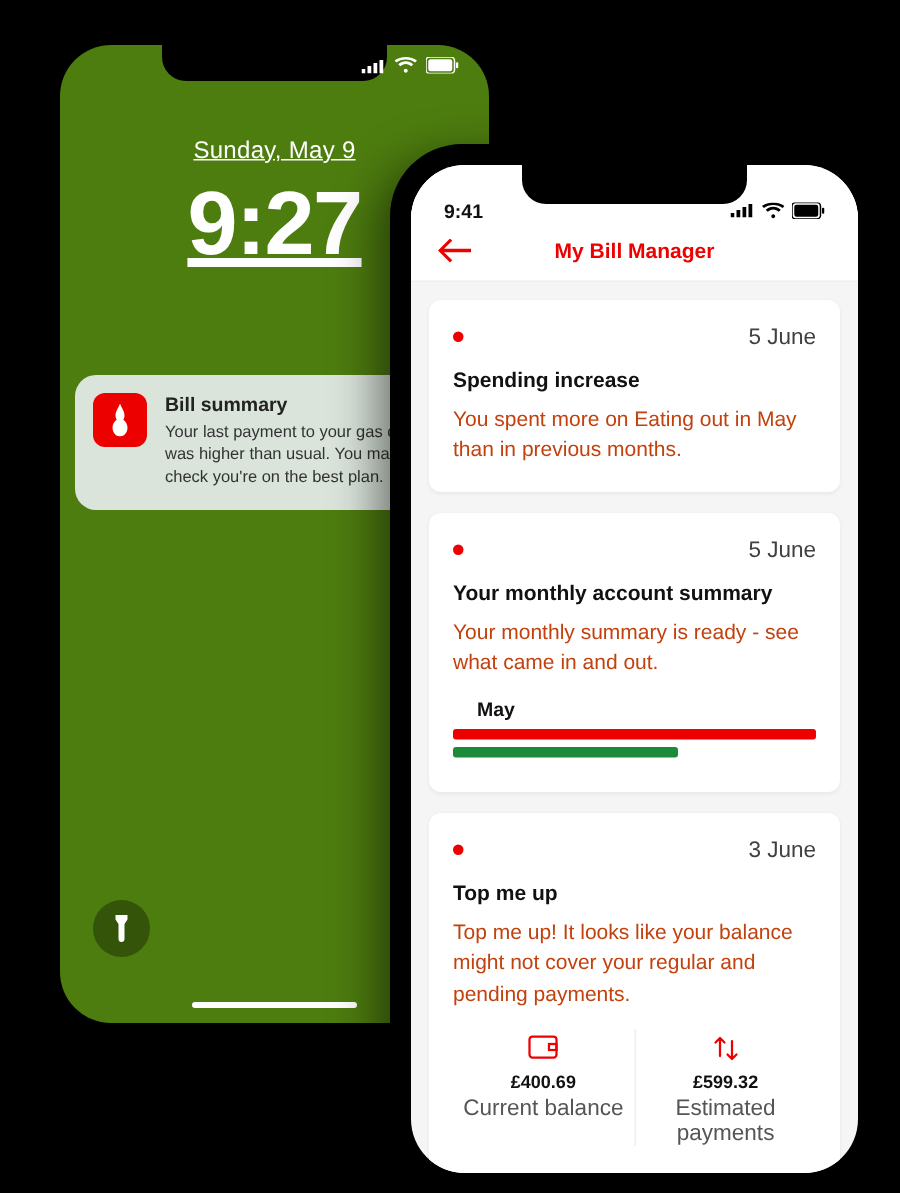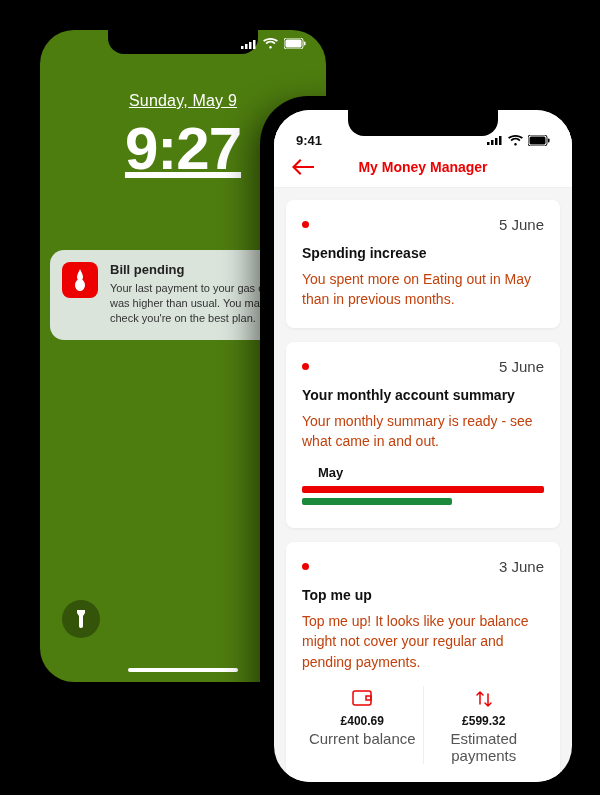--- a/index.html
+++ b/index.html
@@ -212,21 +212,21 @@
     <div class="lock-date">Sunday, May 9</div>
     <div class="lock-time">9:27</div>
 
     <div class="notif">
       <div class="notif-icon">
         <svg width="20" height="22" viewBox="0 0 20 22">
             <path d="M10 0c1 3 3 5 3 8 0 1-.3 2-.8 2.8C13.5 11.6 15 13.5 15 16c0 3.3-2.2 6-5 6s-5-2.7-5-6c0-2.5 1.5-4.4 2.8-5.2C7.3 10 7 9 7 8c0-3 2-5 3-8z" fill="#fff"></path>
           </svg>
       </div>
       <div style="flex:1;min-width:0">
-        <div class="notif-title">Bill pending</div>
+        <div class="notif-title">Bill summary</div>
         <div class="notif-body">Your last payment to your gas company was higher than usual. You may want to check you're on the best plan.</div>
       </div>
     </div>
 
     <div class="torch">
       <svg width="14" height="18" viewBox="0 0 14 18">
           <path d="M3 0h8v3l-2 3v10c0 1-.5 2-2 2s-2-1-2-2V6L3 3V0z" fill="#fff"></path>
         </svg>
     </div>
     <div class="homebar1"></div>
@@ -256,21 +256,21 @@
           </svg>
       </div>
     </div>
 
     <div class="app-header">
       <div class="back-arrow">
         <svg width="22" height="16" viewBox="0 0 22 16">
             <path d="M8 0L0 8l8 8 1.5-1.5L4 9.1h18V6.9H4L9.5 1.5 8 0z" fill="#ec0000"></path>
           </svg>
       </div>
-      <div class="app-title">My Money Manager</div>
+      <div class="app-title">My Bill Manager</div>
     </div>
 
     <div class="feed">
 
       <div class="card">
         <div class="card-date">
           <span class="dot"></span>
           <span>5 June</span>
         </div>
         <div class="card-title">Spending increase</div>

